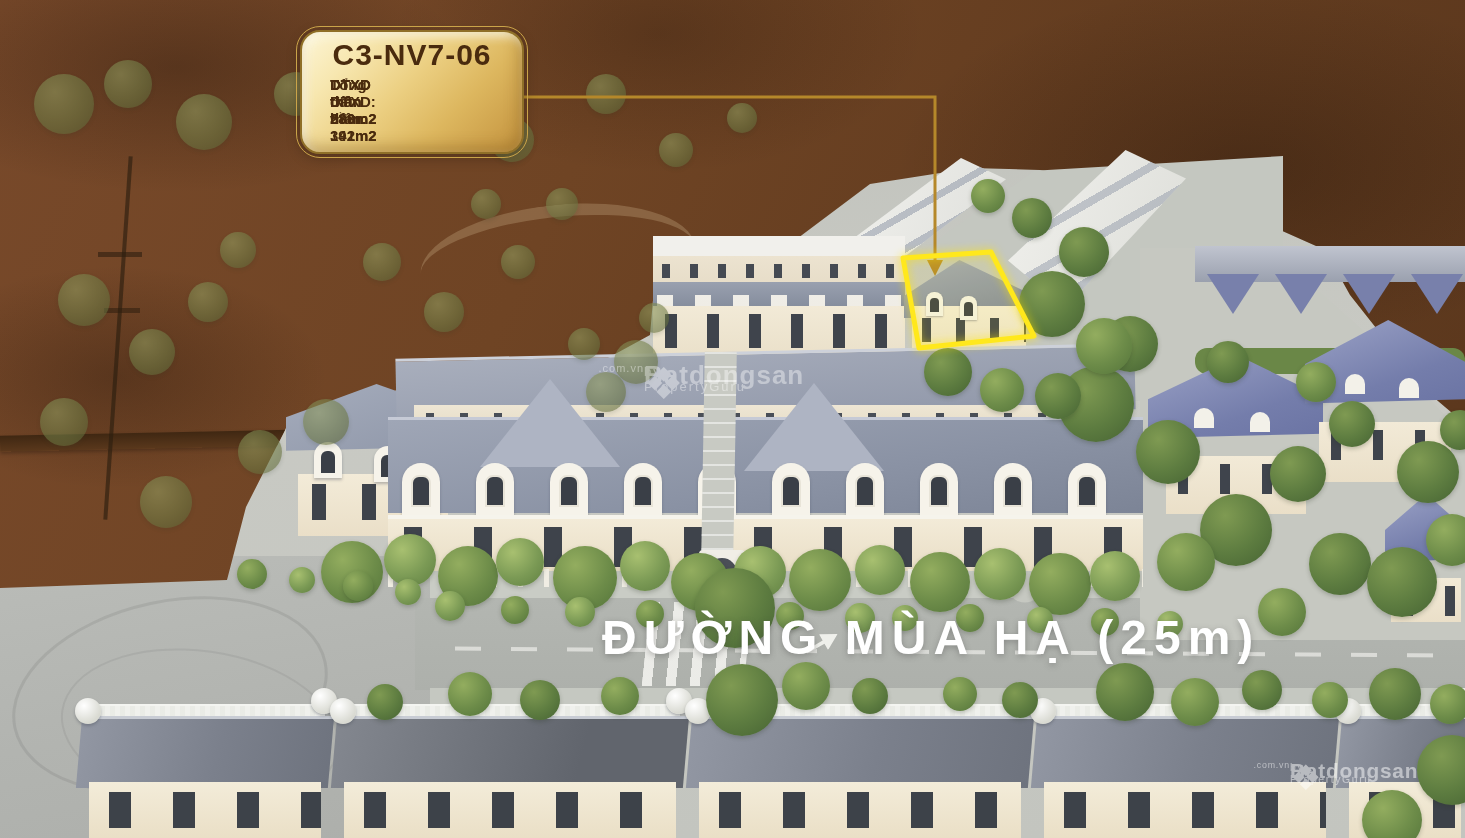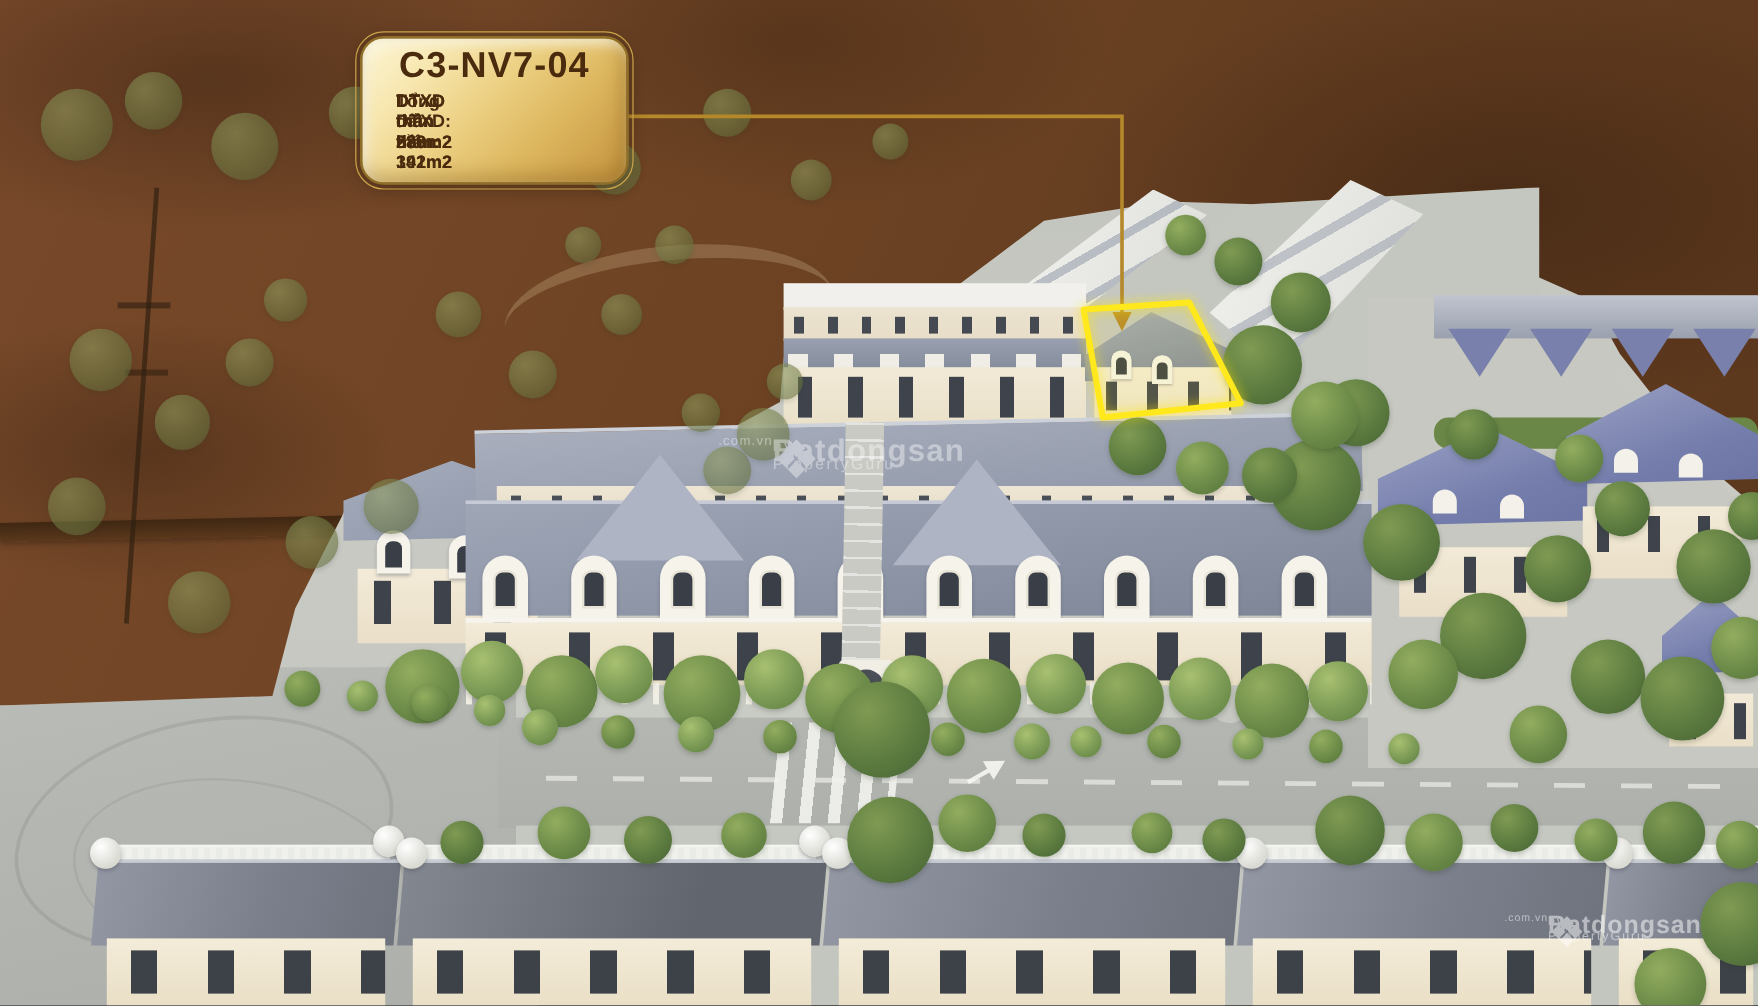--- a/index.html
+++ b/index.html
@@ -491,23 +491,24 @@
       <linearGradient id="gold" x1="0" y1="0" x2="1" y2="0">
         <stop offset="0" stop-color="#caa44b"></stop>
           <stop offset="1" stop-color="#a5781f"></stop>
       </linearGradient>
     </defs>
     <path class="gold-line" d="M523,97 H935 V262"></path>
     <polygon class="gold-arrow" points="927,260 943,260 935,276"></polygon>
     <polygon class="hl-quad" points="903,258 991,252 1034,336 919,348"></polygon>
   </svg>
 
+  <div class="street">ĐƯỜNG MÙA HẠ (25m)</div>
 
   <div class="callout">
-    <div class="co-title">C3-NV7-04</div>
+    <div class="co-title">C3-NV7-06</div>
     <div class="co-lines">
       <span class="co-line">DT đất: 280m2</span>
       <span class="co-line">DTXD thân thân: 391m2</span>
       <span class="co-line">DTXD thân hầm: 142m2</span>
       <span class="co-line">Tổng DTXD: 533m2</span>
     </div>
   </div>
 
   <div class="wm wm-center">
     <span class="wm-logo">❖</span>

